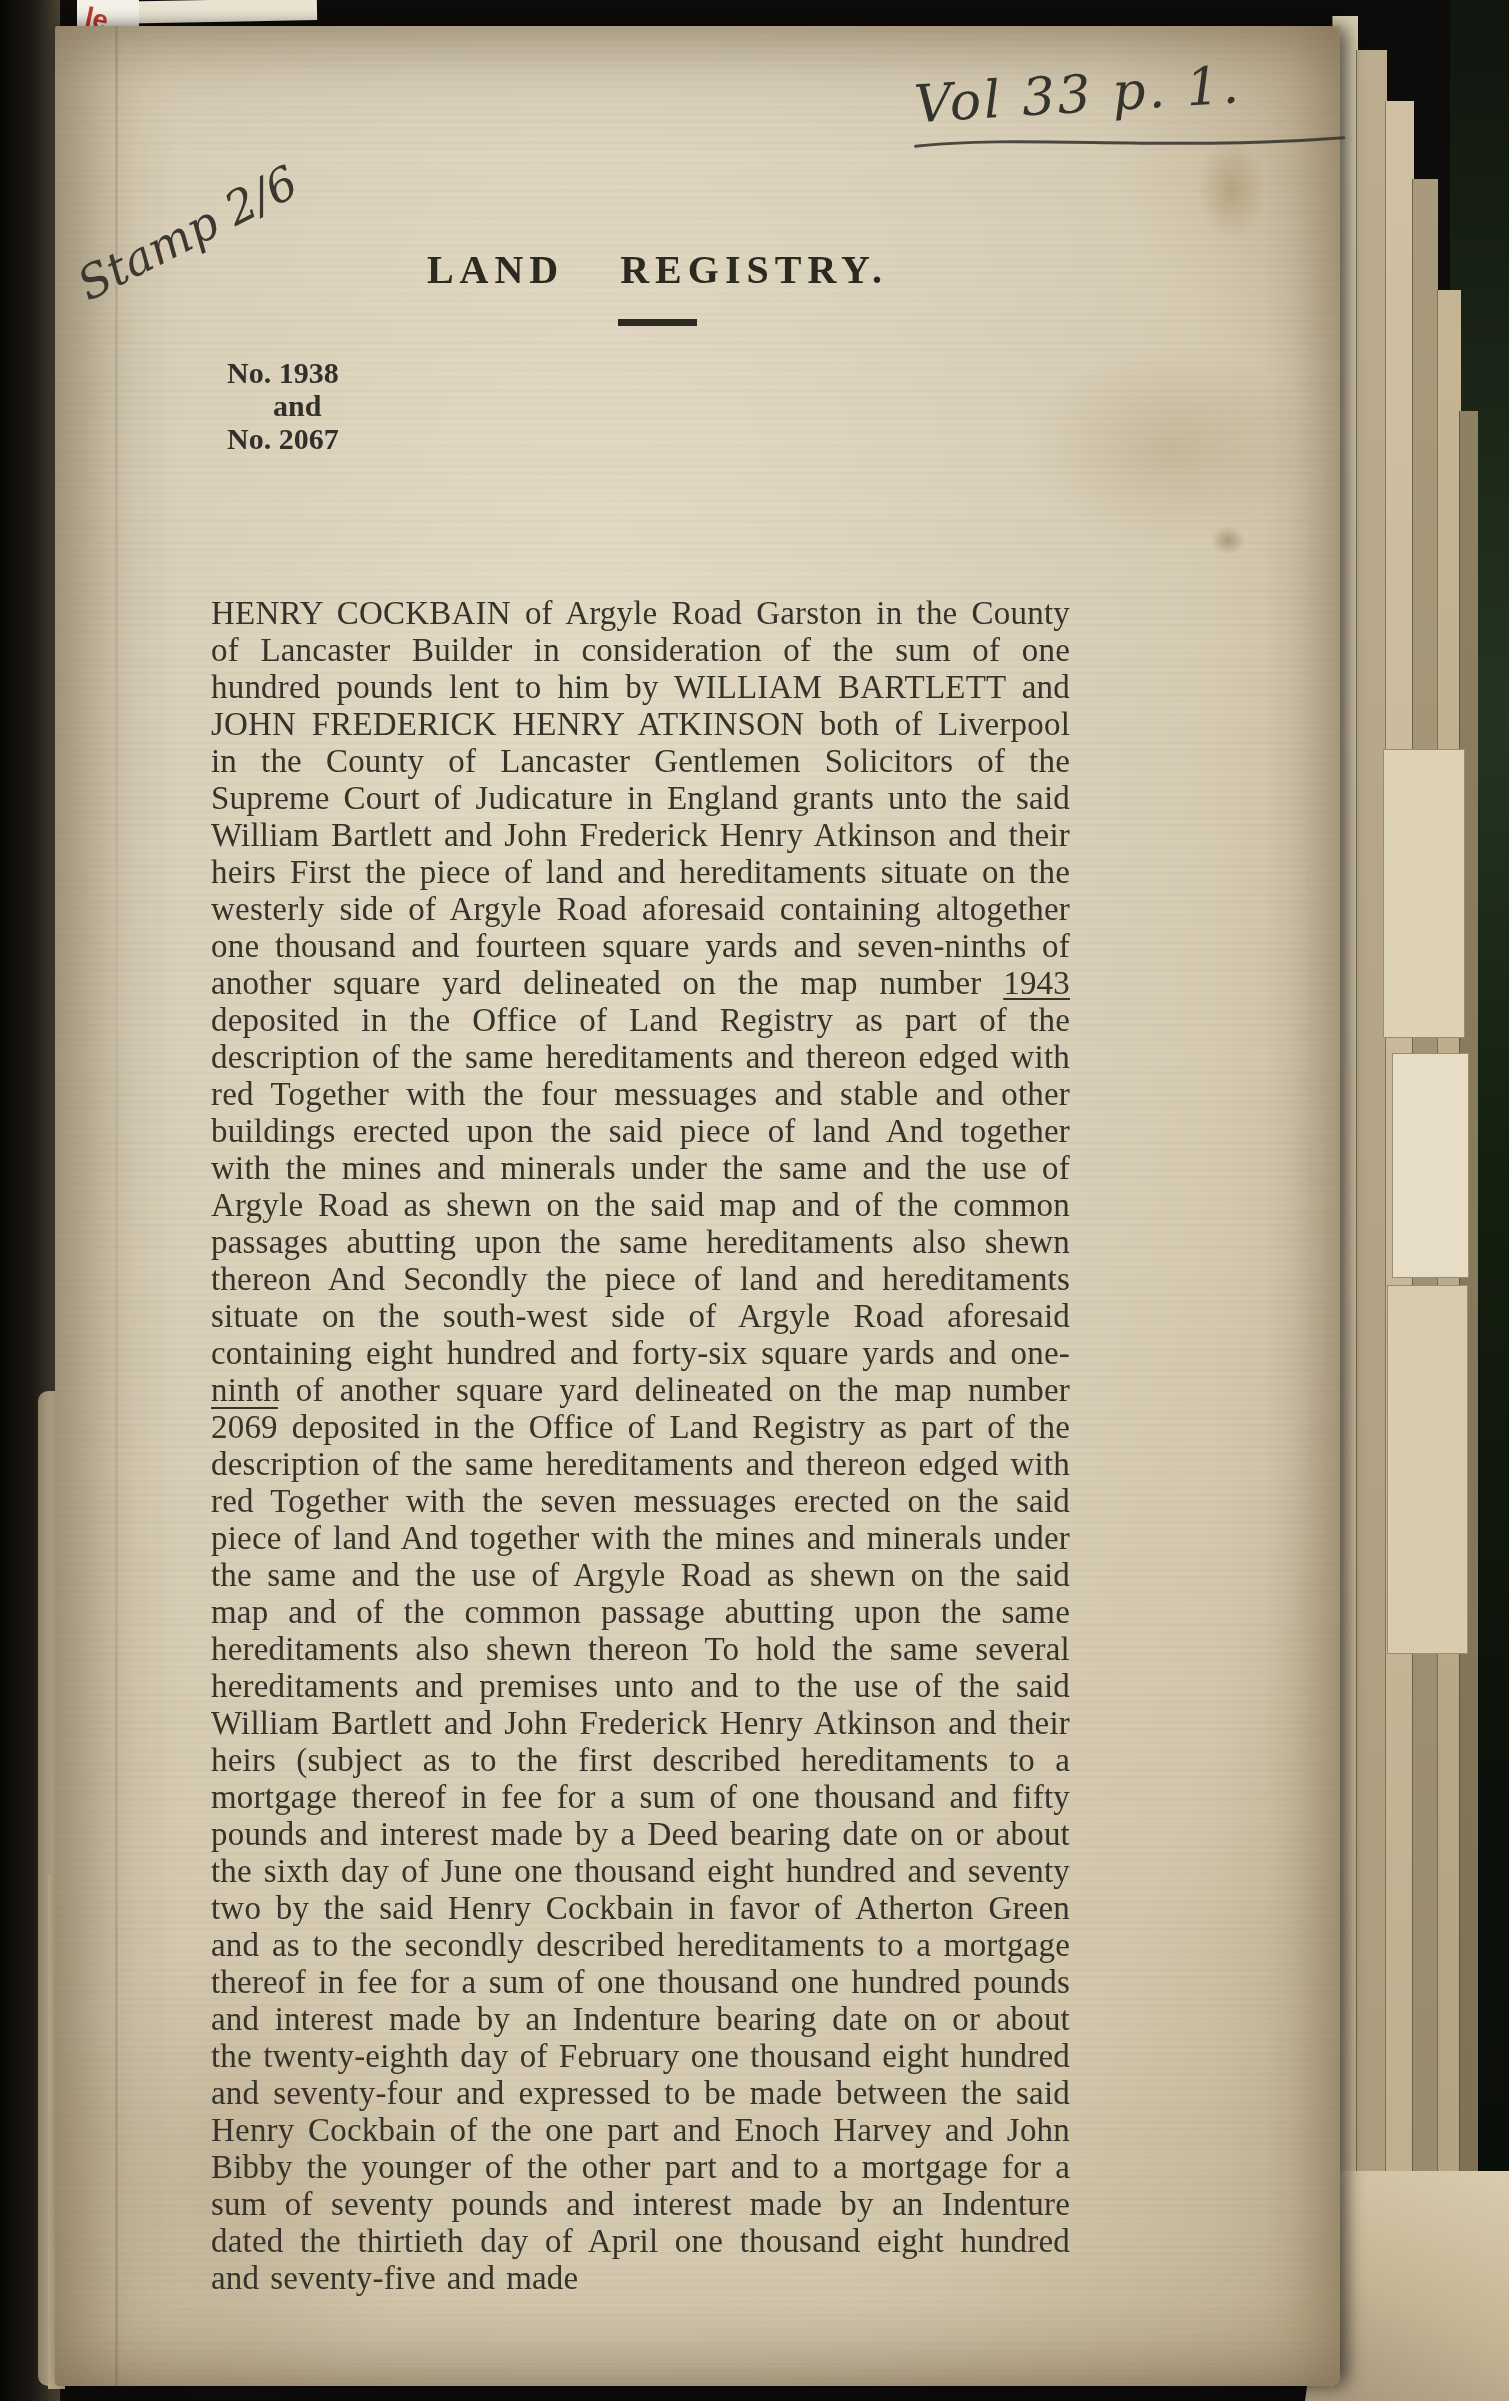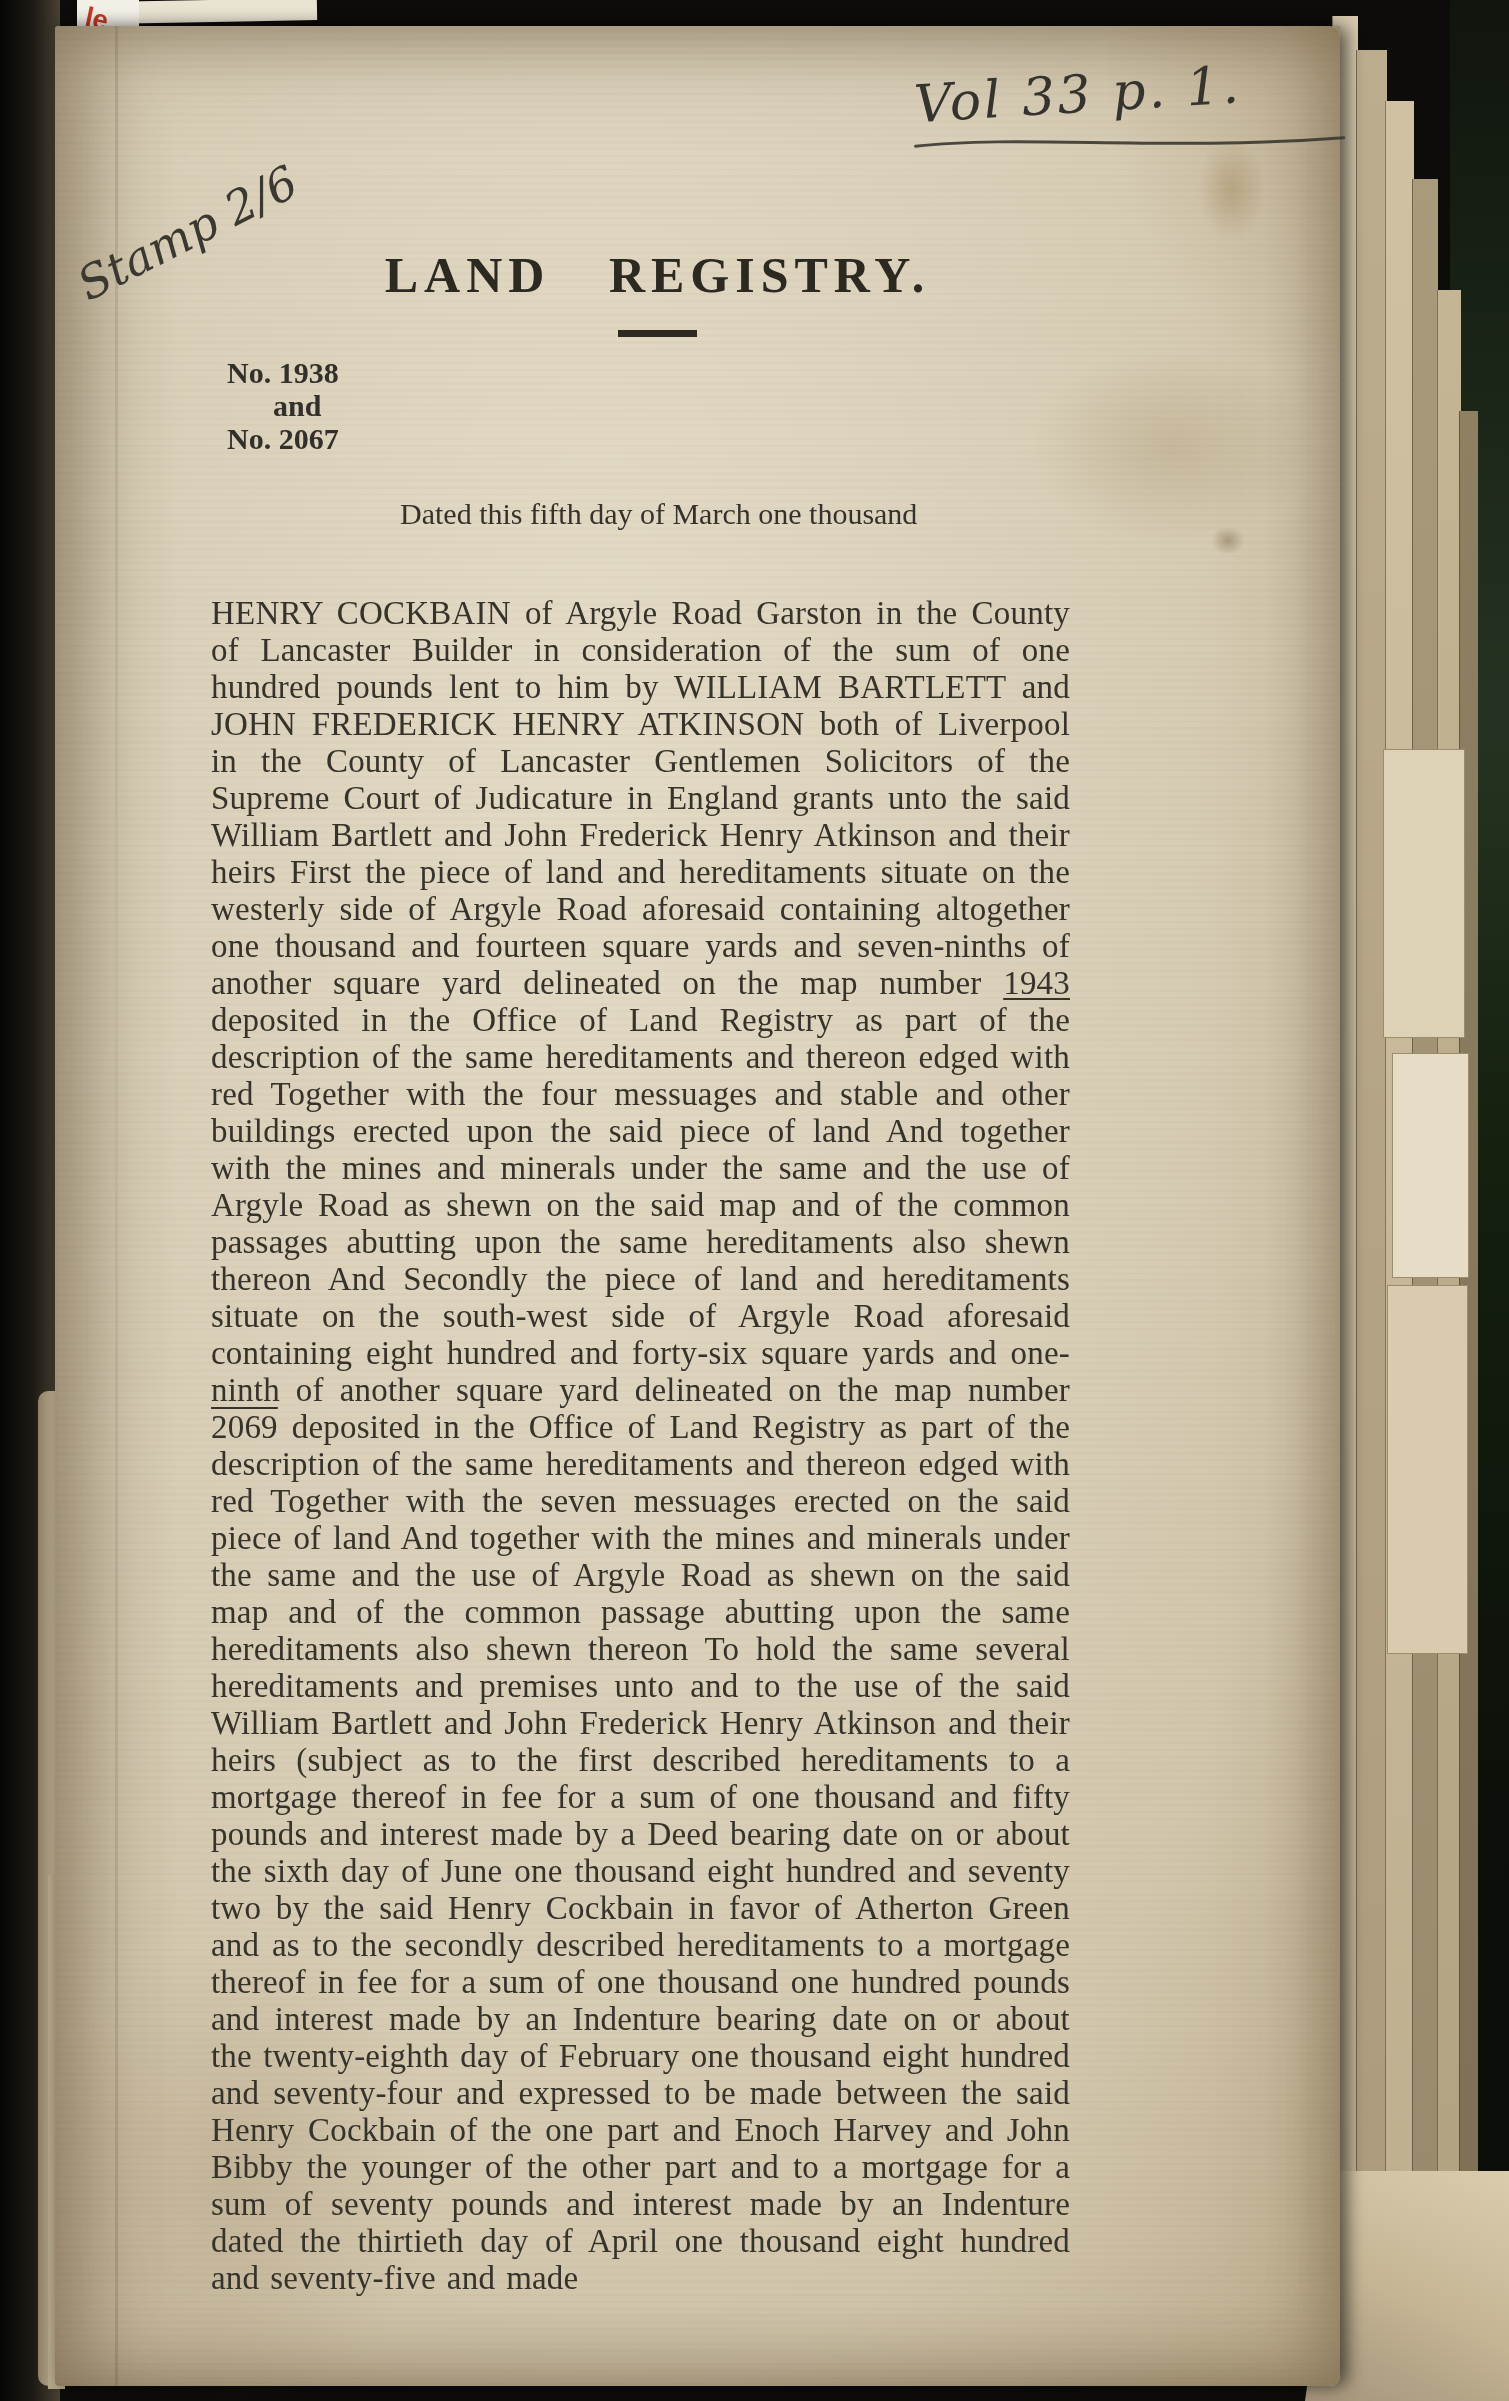--- a/index.html
+++ b/index.html
@@ -100,21 +100,21 @@
   .stamp-note {
     position: absolute; left: 10.3px; top: 168px; width: 292px;
     font-family: "DejaVu Serif", serif; font-style: italic;
     font-size: 46px; color: #3a3831;
     transform: rotate(-27deg);
   }
 
   
   .title-wrap { position: absolute; left: 0; top: 220px; width: 100%; text-align: center; transform: translateX(-40px); }
   .title {
-    display: inline-block; font-size: 50px; font-weight: bold;
+    display: inline-block; font-size: 40px; font-weight: bold;
     letter-spacing: 6px; word-spacing: 40px; color: #2c2921;
   }
   .title-rule { width: 79px; height: 6.9px; background: #2e2a22; margin: 26px auto 0; }
 
   .numbers { position: absolute; left: 172px; top: 330px; font-weight: bold; font-size: 30px; line-height: 33px; color: #32302a; }
   .numbers .and { padding-left: 46px; }
 
   .dateline { position: absolute; left: 283px; top: 462px; font-size: 30px; line-height: 52px; color: #35322b; }
   .date1 { padding-left: 62px; }
 
@@ -175,20 +175,19 @@
       <div class="title-rule"></div>
     </div>
 
     <div class="numbers">
       <div class="num-line">No. 1938</div>
       <div class="num-line and">and</div>
       <div class="num-line">No. 2067</div>
     </div>
 
     <div class="dateline">
-      <div class="date1">Dated this fifth day of March one thousand</div>
     </div>
 
     <p class="deed-body"><span>HENRY COCKBAIN of Argyle Road Garston in the County of Lancaster Builder in consideration of the sum of one hundred pounds lent to him by WILLIAM BARTLETT and JOHN FREDERICK HENRY ATKINSON both of Liverpool in the County of Lancaster Gentlemen Solicitors of the Supreme Court of Judicature in England grants unto the said William Bartlett and John Frederick Henry Atkinson and their heirs First the piece of land and hereditaments situate on the westerly side of Argyle Road aforesaid containing altogether one thousand and fourteen square yards and seven-ninths of another square yard delineated on the map number </span><span class="mark-underline">1943</span><span> deposited in the Office of Land Registry as part of the description of the same hereditaments and thereon edged with red Together with the four messuages and stable and other buildings erected upon the said piece of land And together with the mines and minerals under the same and the use of Argyle Road as shewn on the said map and of the common passages abutting upon the same hereditaments also shewn thereon And Secondly the piece of land and hereditaments situate on the south-west side of Argyle Road aforesaid containing eight hundred and forty-six square yards and one-ninth of another square yard delineated on the map number </span><span class="mark-overline">2069</span><span> deposited in the Office of Land Registry as part of the description of the same hereditaments and thereon edged with red Together with the seven messuages erected on the said piece of land And together with the mines and minerals under the same and the use of Argyle Road as shewn on the said map and of the common passage abutting upon the same hereditaments also shewn thereon To hold the same several hereditaments and premises unto and to the use of the said William Bartlett and John Frederick Henry Atkinson and their heirs (subject as to the first described hereditaments to a mortgage thereof in fee for a sum of one thousand and fifty pounds and interest made by a Deed bearing date on or about the sixth day of June one thousand eight hundred and seventy two by the said Henry Cockbain in favor of Atherton Green and as to the secondly described hereditaments to a mortgage thereof in fee for a sum of one thousand one hundred pounds and interest made by an Indenture bearing date on or about the twenty-eighth day of February one thousand eight hundred and seventy-four and expressed to be made between the said Henry Cockbain of the one part and Enoch Harvey and John Bibby the younger of the other part and to a mortgage for a sum of seventy pounds and interest made by an Indenture dated the thirtieth day of April one thousand eight hundred and seventy-five and made</span></p>
   </div>
 
 </div>
 
 
 </body></html>

